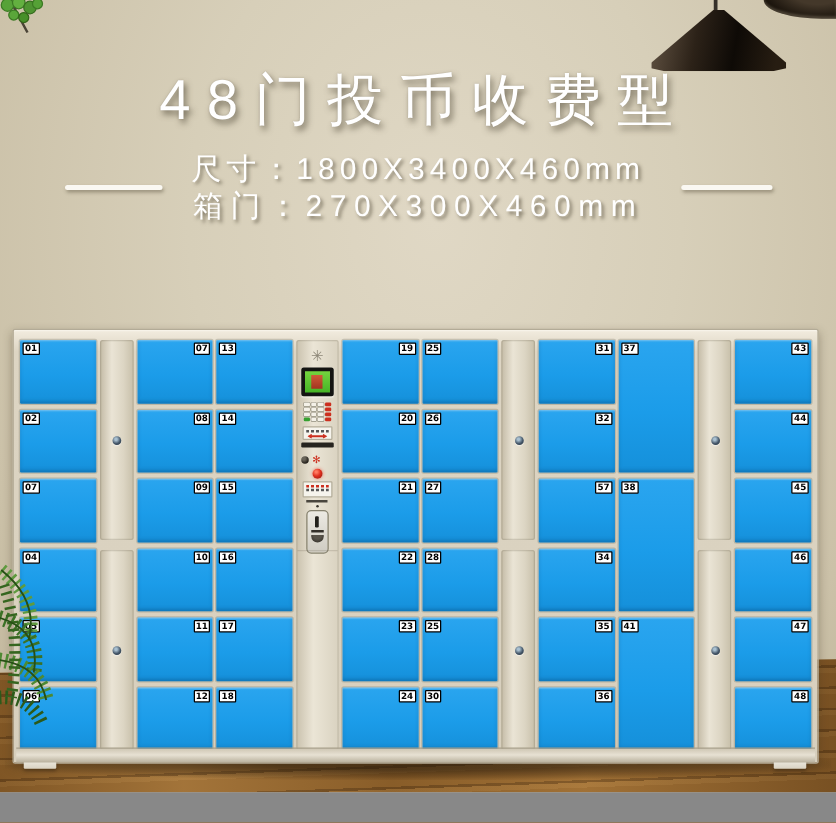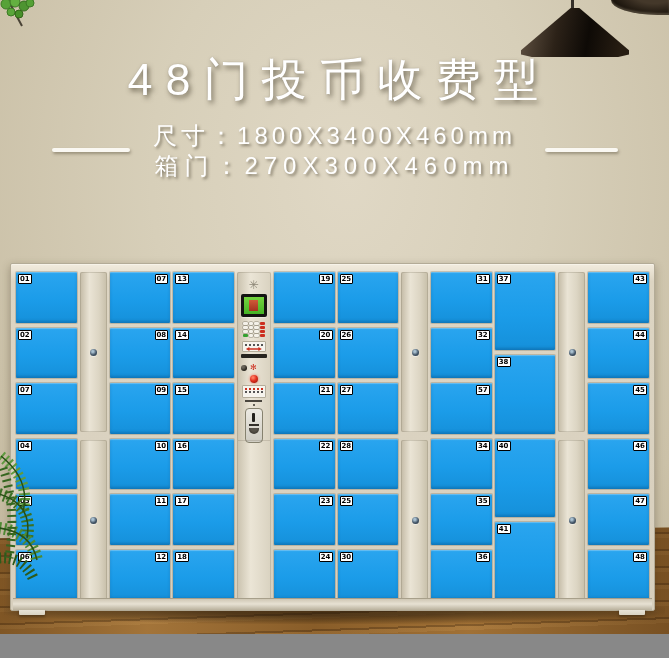--- a/index.html
+++ b/index.html
@@ -341,23 +341,20 @@
   </div>
         </div>
         <div class="door-col">
           <div class="door">
     <span class="door-num num-left">37</span>
   </div>
           <div class="door">
     <span class="door-num num-left">38</span>
   </div>
           <div class="door">
-    <span class="door-num num-left">40</span>
-  </div>
-          <div class="door">
     <span class="door-num num-left">41</span>
   </div>
         </div>
         <div class="divider-col">
     <div class="divider-seg">
       <span class="lock"></span>
     </div>
     <div class="divider-seg">
       <span class="lock"></span>
     </div>

